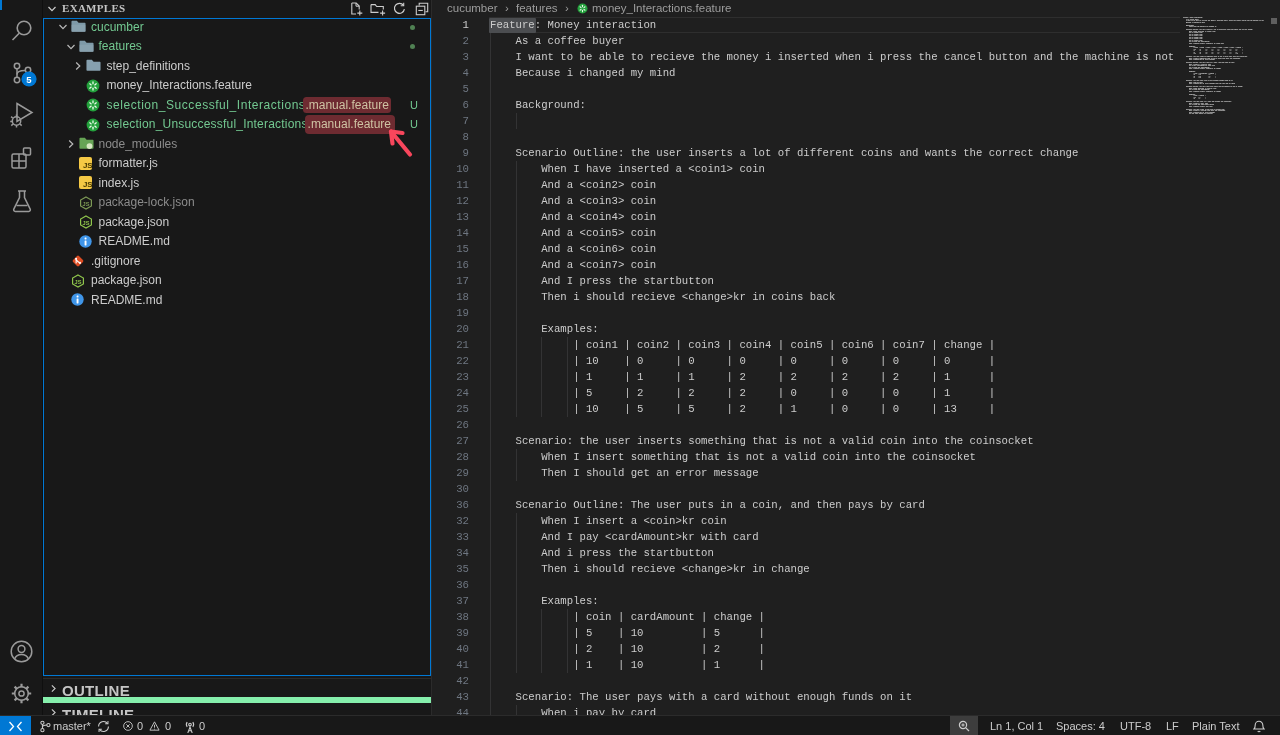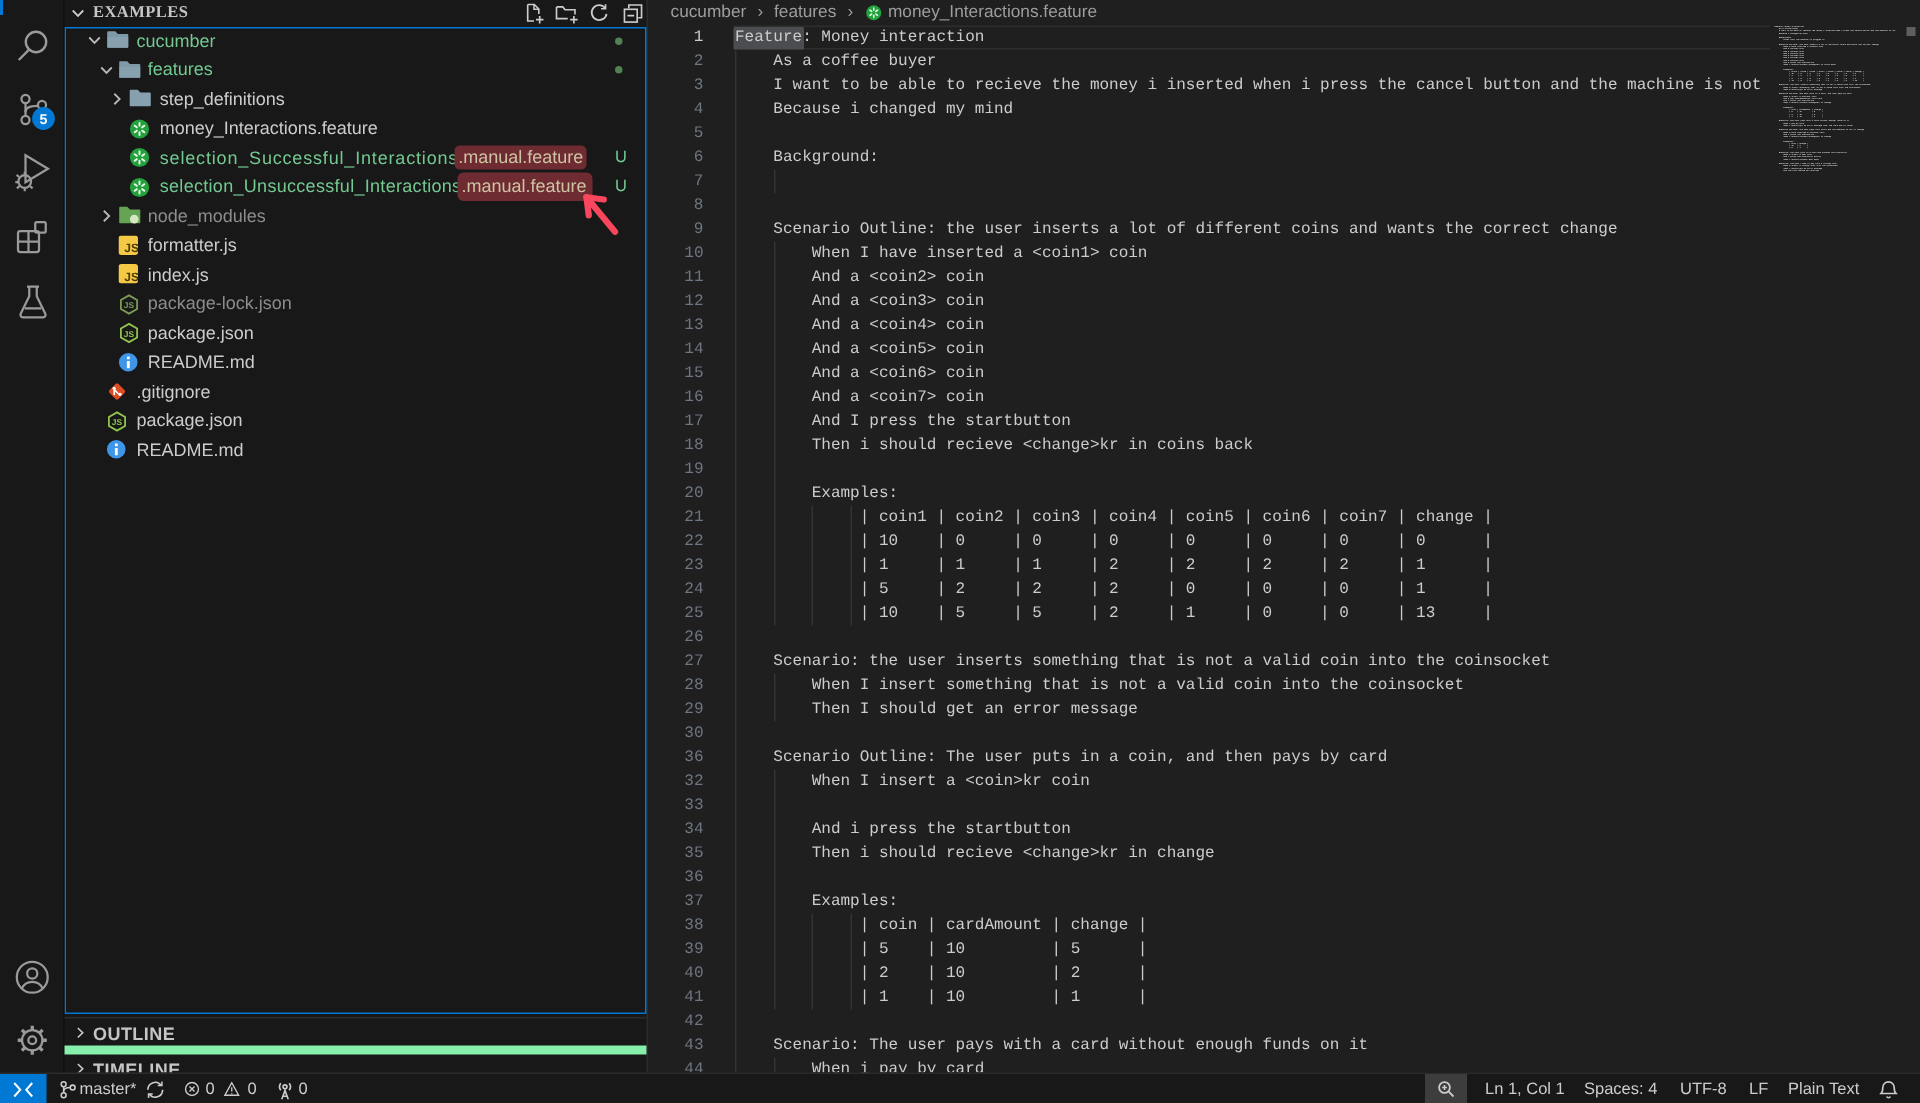--- a/index.html
+++ b/index.html
@@ -10,21 +10,21 @@
 #sidetitle .tt { position:absolute; left:20px; top:2px; font-size:11px; font-weight:bold; color:#c5c5c5; letter-spacing:.3px; }
 #focusbox { position:absolute; left:1px; top:17.5px; width:388px; height:658px; border:1.5px solid #0078d4; pointer-events:none; z-index:5; }
 .ti { position:absolute; }
 .tl { position:absolute; font-size:12px; line-height:19.5px; white-space:pre; }
 .tb { position:absolute; left:365px; width:14px; text-align:center; font-size:11px; line-height:19.5px; color:#73C991; }
 .dot { position:absolute; left:368px; width:5px; height:5px; border-radius:50%; background:#508153; }
 .mf { color:#cec3a3; background:#6e2b31; border-radius:3.5px; padding:0.5px 2.5px 1px 2px; margin:-0.5px -2.5px -1px -2px; }
 .mf2 { color:#cec3a3; background:#6e2b31; border-radius:4px; padding:2px 3.5px 2.5px 2.5px; margin:-2px -3.5px -2.5px -2.5px; }
 #outline { position:absolute; left:0; top:678px; width:100%; height:19px; border-top:1px solid #2b2b2b; }
 #timeline { position:absolute; left:0; top:697px; width:100%; height:19px; border-top:6px solid #86efac; }
-.sechead { font-size:12px; font-weight:bold; color:#c5c5c5; letter-spacing:.3px; position:absolute; left:20px; top:3px; }
+.sechead { font-size:15px; font-weight:bold; color:#c5c5c5; letter-spacing:.3px; position:absolute; left:20px; top:3px; }
 #editor { position:absolute; left:432px; top:0; width:748px; height:715px; background:#1f1f1f; overflow:hidden; }
 #crumbs { position:absolute; left:0; top:0; width:748px; height:16px; font-size:11.5px; color:#9d9d9d; white-space:pre; line-height:16px; }
 .ln { position:absolute; right:711px; width:40px; text-align:right; font-family:"Liberation Mono",monospace; font-size:10.7px; line-height:16px; color:#6e7681; }
 .ln.cur { color:#cccccc; }
 .cl { position:absolute; left:58px; font-family:"Liberation Mono",monospace; font-size:10.67px; line-height:16px; color:#cccccc; white-space:pre; }
 .ig { position:absolute; width:1px; background:#333334; }
 #curline { position:absolute; left:57px; top:16.5px; width:691px; height:16.5px; border-top:1px solid #2e2e2e; border-bottom:1px solid #2e2e2e; }
 #wordhl { position:absolute; left:56.5px; top:17.5px; width:47px; height:15px; background:#4b4d50; border-radius:1px; }
 #minimap { position:absolute; left:1181px; top:0; width:99px; height:715px; background:#1f1f1f; overflow:hidden; }
 #mmtext { position:absolute; left:2px; top:17px; font-family:"Liberation Mono",monospace; font-size:10.67px; line-height:16px; color:#ffffff; font-weight:bold; white-space:pre; transform:scale(0.118,0.09375); transform-origin:0 0; opacity:.95; }
@@ -380,20 +380,21 @@
 <div class="cl" style="top:369px">&nbsp;&nbsp;&nbsp;&nbsp;&nbsp;&nbsp;&nbsp;&nbsp;&nbsp;&nbsp;&nbsp;&nbsp;&nbsp;|&nbsp;1&nbsp;&nbsp;&nbsp;&nbsp;&nbsp;|&nbsp;1&nbsp;&nbsp;&nbsp;&nbsp;&nbsp;|&nbsp;1&nbsp;&nbsp;&nbsp;&nbsp;&nbsp;|&nbsp;2&nbsp;&nbsp;&nbsp;&nbsp;&nbsp;|&nbsp;2&nbsp;&nbsp;&nbsp;&nbsp;&nbsp;|&nbsp;2&nbsp;&nbsp;&nbsp;&nbsp;&nbsp;|&nbsp;2&nbsp;&nbsp;&nbsp;&nbsp;&nbsp;|&nbsp;1&nbsp;&nbsp;&nbsp;&nbsp;&nbsp;&nbsp;|</div>
 <div class="cl" style="top:385px">&nbsp;&nbsp;&nbsp;&nbsp;&nbsp;&nbsp;&nbsp;&nbsp;&nbsp;&nbsp;&nbsp;&nbsp;&nbsp;|&nbsp;5&nbsp;&nbsp;&nbsp;&nbsp;&nbsp;|&nbsp;2&nbsp;&nbsp;&nbsp;&nbsp;&nbsp;|&nbsp;2&nbsp;&nbsp;&nbsp;&nbsp;&nbsp;|&nbsp;2&nbsp;&nbsp;&nbsp;&nbsp;&nbsp;|&nbsp;0&nbsp;&nbsp;&nbsp;&nbsp;&nbsp;|&nbsp;0&nbsp;&nbsp;&nbsp;&nbsp;&nbsp;|&nbsp;0&nbsp;&nbsp;&nbsp;&nbsp;&nbsp;|&nbsp;1&nbsp;&nbsp;&nbsp;&nbsp;&nbsp;&nbsp;|</div>
 <div class="cl" style="top:401px">&nbsp;&nbsp;&nbsp;&nbsp;&nbsp;&nbsp;&nbsp;&nbsp;&nbsp;&nbsp;&nbsp;&nbsp;&nbsp;|&nbsp;10&nbsp;&nbsp;&nbsp;&nbsp;|&nbsp;5&nbsp;&nbsp;&nbsp;&nbsp;&nbsp;|&nbsp;5&nbsp;&nbsp;&nbsp;&nbsp;&nbsp;|&nbsp;2&nbsp;&nbsp;&nbsp;&nbsp;&nbsp;|&nbsp;1&nbsp;&nbsp;&nbsp;&nbsp;&nbsp;|&nbsp;0&nbsp;&nbsp;&nbsp;&nbsp;&nbsp;|&nbsp;0&nbsp;&nbsp;&nbsp;&nbsp;&nbsp;|&nbsp;13&nbsp;&nbsp;&nbsp;&nbsp;&nbsp;|</div>
 <div class="cl" style="top:417px"></div>
 <div class="cl" style="top:433px">&nbsp;&nbsp;&nbsp;&nbsp;Scenario:&nbsp;the&nbsp;user&nbsp;inserts&nbsp;something&nbsp;that&nbsp;is&nbsp;not&nbsp;a&nbsp;valid&nbsp;coin&nbsp;into&nbsp;the&nbsp;coinsocket</div>
 <div class="cl" style="top:449px">&nbsp;&nbsp;&nbsp;&nbsp;&nbsp;&nbsp;&nbsp;&nbsp;When&nbsp;I&nbsp;insert&nbsp;something&nbsp;that&nbsp;is&nbsp;not&nbsp;a&nbsp;valid&nbsp;coin&nbsp;into&nbsp;the&nbsp;coinsocket</div>
 <div class="cl" style="top:465px">&nbsp;&nbsp;&nbsp;&nbsp;&nbsp;&nbsp;&nbsp;&nbsp;Then&nbsp;I&nbsp;should&nbsp;get&nbsp;an&nbsp;error&nbsp;message</div>
 <div class="cl" style="top:481px"></div>
 <div class="cl" style="top:497px">&nbsp;&nbsp;&nbsp;&nbsp;Scenario&nbsp;Outline:&nbsp;The&nbsp;user&nbsp;puts&nbsp;in&nbsp;a&nbsp;coin,&nbsp;and&nbsp;then&nbsp;pays&nbsp;by&nbsp;card</div>
 <div class="cl" style="top:513px">&nbsp;&nbsp;&nbsp;&nbsp;&nbsp;&nbsp;&nbsp;&nbsp;When&nbsp;I&nbsp;insert&nbsp;a&nbsp;&lt;coin&gt;kr&nbsp;coin</div>
+<div class="cl" style="top:529px">&nbsp;&nbsp;&nbsp;&nbsp;&nbsp;&nbsp;&nbsp;&nbsp;And&nbsp;I&nbsp;pay&nbsp;&lt;cardAmount&gt;kr&nbsp;with&nbsp;card</div>
 <div class="cl" style="top:545px">&nbsp;&nbsp;&nbsp;&nbsp;&nbsp;&nbsp;&nbsp;&nbsp;And&nbsp;i&nbsp;press&nbsp;the&nbsp;startbutton</div>
 <div class="cl" style="top:561px">&nbsp;&nbsp;&nbsp;&nbsp;&nbsp;&nbsp;&nbsp;&nbsp;Then&nbsp;i&nbsp;should&nbsp;recieve&nbsp;&lt;change&gt;kr&nbsp;in&nbsp;change</div>
 <div class="cl" style="top:577px"></div>
 <div class="cl" style="top:593px">&nbsp;&nbsp;&nbsp;&nbsp;&nbsp;&nbsp;&nbsp;&nbsp;Examples:</div>
 <div class="cl" style="top:609px">&nbsp;&nbsp;&nbsp;&nbsp;&nbsp;&nbsp;&nbsp;&nbsp;&nbsp;&nbsp;&nbsp;&nbsp;&nbsp;|&nbsp;coin&nbsp;|&nbsp;cardAmount&nbsp;|&nbsp;change&nbsp;|</div>
 <div class="cl" style="top:625px">&nbsp;&nbsp;&nbsp;&nbsp;&nbsp;&nbsp;&nbsp;&nbsp;&nbsp;&nbsp;&nbsp;&nbsp;&nbsp;|&nbsp;5&nbsp;&nbsp;&nbsp;&nbsp;|&nbsp;10&nbsp;&nbsp;&nbsp;&nbsp;&nbsp;&nbsp;&nbsp;&nbsp;&nbsp;|&nbsp;5&nbsp;&nbsp;&nbsp;&nbsp;&nbsp;&nbsp;|</div>
 <div class="cl" style="top:641px">&nbsp;&nbsp;&nbsp;&nbsp;&nbsp;&nbsp;&nbsp;&nbsp;&nbsp;&nbsp;&nbsp;&nbsp;&nbsp;|&nbsp;2&nbsp;&nbsp;&nbsp;&nbsp;|&nbsp;10&nbsp;&nbsp;&nbsp;&nbsp;&nbsp;&nbsp;&nbsp;&nbsp;&nbsp;|&nbsp;2&nbsp;&nbsp;&nbsp;&nbsp;&nbsp;&nbsp;|</div>
 <div class="cl" style="top:657px">&nbsp;&nbsp;&nbsp;&nbsp;&nbsp;&nbsp;&nbsp;&nbsp;&nbsp;&nbsp;&nbsp;&nbsp;&nbsp;|&nbsp;1&nbsp;&nbsp;&nbsp;&nbsp;|&nbsp;10&nbsp;&nbsp;&nbsp;&nbsp;&nbsp;&nbsp;&nbsp;&nbsp;&nbsp;|&nbsp;1&nbsp;&nbsp;&nbsp;&nbsp;&nbsp;&nbsp;|</div>
 <div class="cl" style="top:673px"></div>
 <div class="cl" style="top:689px">&nbsp;&nbsp;&nbsp;&nbsp;Scenario:&nbsp;The&nbsp;user&nbsp;pays&nbsp;with&nbsp;a&nbsp;card&nbsp;without&nbsp;enough&nbsp;funds&nbsp;on&nbsp;it</div>

